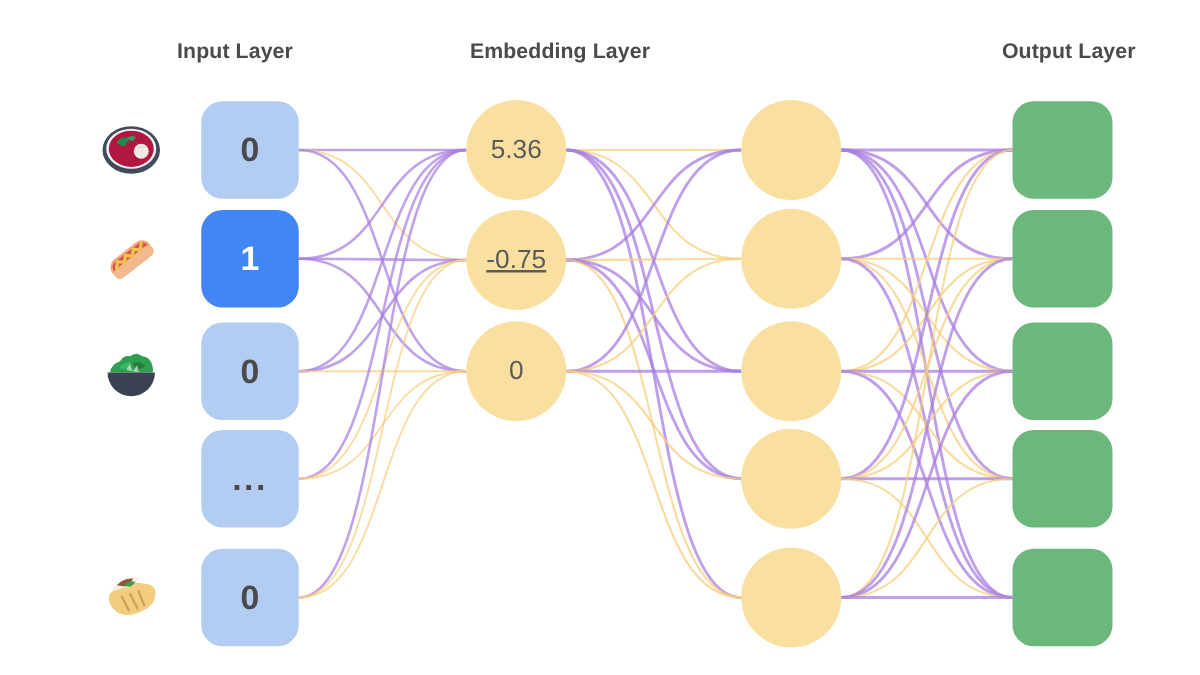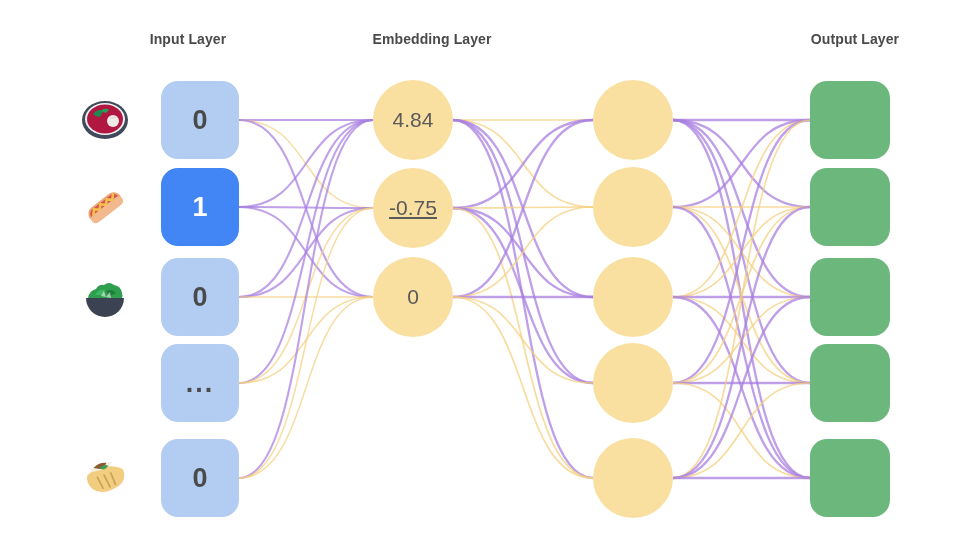--- a/index.html
+++ b/index.html
@@ -13,30 +13,30 @@
     width: 960px;
     height: 540px;
     background: #ffffff;
     font-family: "Liberation Sans", sans-serif;
     overflow: hidden;
   }
 
   
   .layer-title {
     position: absolute;
-    font-size: 14px;
+    font-size: 17px;
     font-weight: bold;
     color: #4a4a4a;
     text-align: center;
     white-space: nowrap;
     transform: translateX(-50%);
     letter-spacing: 0.1px;
   }
   #title-input    { left: 188px; top: 31px; }
-  #title-embed    { left: 432px; top: 31px; }
+  #title-embed    { left: 448px; top: 31px; }
   #title-output   { left: 855px; top: 31px; text-align: right; }
 
   
   #edges {
     position: absolute;
     left: 0; top: 0;
     width: 960px; height: 540px;
     pointer-events: none;
   }
 
@@ -221,21 +221,21 @@
       </div>
       <div class="node in-box dots" style="left: 161px; top: 344px;">
         <span>...</span>
       </div>
       <div class="node in-box" style="left: 161px; top: 439px;">
         <span>0</span>
       </div>
     </div>
   <div id="embed-col">
       <div class="node circle" style="left: 373px; top: 80px;">
-        <span>4.84</span>
+        <span>5.36</span>
       </div>
       <div class="node circle" style="left: 373px; top: 168px; text-decoration: underline;">
         <span>-0.75</span>
       </div>
       <div class="node circle" style="left: 373px; top: 257px;">
         <span>0</span>
       </div>
     </div>
   <div id="hidden-col">
       <div class="node circle" style="left: 593px; top: 80px;">

